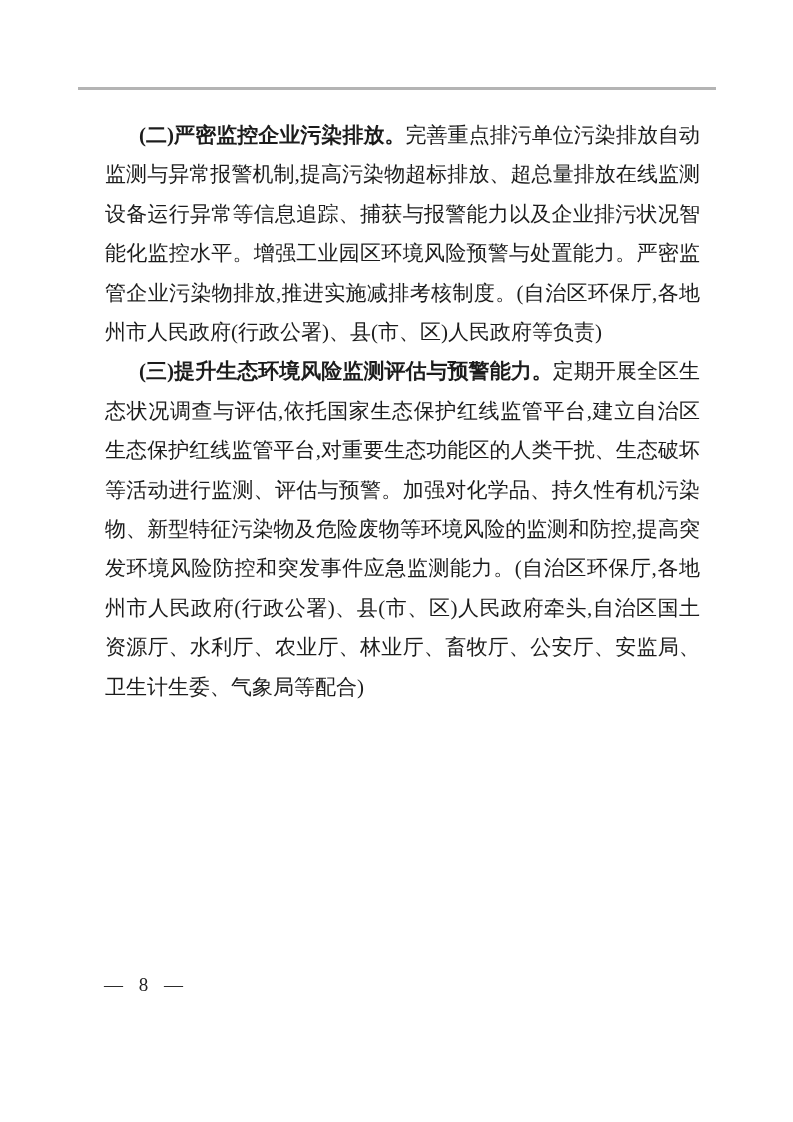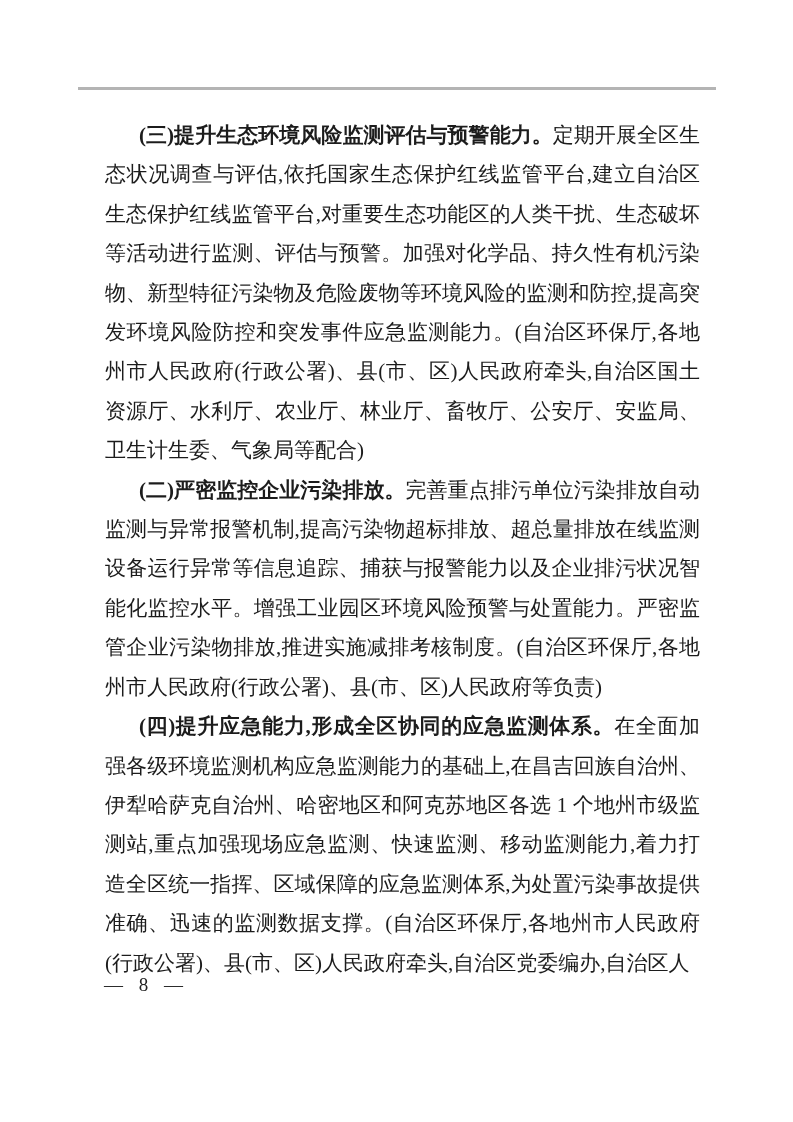--- a/index.html
+++ b/index.html
@@ -54,23 +54,22 @@
 </style>
 </head>
 <body>
 
 <div class="page">
 
   <div class="header-rule"></div>
 
   <div class="body-text">
 
+    <p class="para"><span class="para-lead">(二)严密监控企业污染排放。</span><span>完善重点排污单位污染排放自动监测与异常报警机制,提高污染物超标排放、超总量排放在线监测设备运行异常等信息追踪、捕获与报警能力以及企业排污状况智能化监控水平。增强工业园区环境风险预警与处置能力。严密监管企业污染物排放,推进实施减排考核制度。(自治区环保厅,各地州市人民政府(行政公署)、县(市、区)人民政府等负责)</span></p>
+
     <p class="para"><span class="para-lead">(三)提升生态环境风险监测评估与预警能力。</span><span>定期开展全区生态状况调查与评估,依托国家生态保护红线监管平台,建立自治区生态保护红线监管平台,对重要生态功能区的人类干扰、生态破坏等活动进行监测、评估与预警。加强对化学品、持久性有机污染物、新型特征污染物及危险废物等环境风险的监测和防控,提高突发环境风险防控和突发事件应急监测能力。(自治区环保厅,各地州市人民政府(行政公署)、县(市、区)人民政府牵头,自治区国土资源厅、水利厅、农业厅、林业厅、畜牧厅、公安厅、安监局、卫生计生委、气象局等配合)</span></p>
 
-    <p class="para"><span class="para-lead">(二)严密监控企业污染排放。</span><span>完善重点排污单位污染排放自动监测与异常报警机制,提高污染物超标排放、超总量排放在线监测设备运行异常等信息追踪、捕获与报警能力以及企业排污状况智能化监控水平。增强工业园区环境风险预警与处置能力。严密监管企业污染物排放,推进实施减排考核制度。(自治区环保厅,各地州市人民政府(行政公署)、县(市、区)人民政府等负责)</span></p>
-
-    <p class="para"><span class="para-lead">(四)提升应急能力,形成全区协同的应急监测体系。</span><span>在全面加强各级环境监测机构应急监测能力的基础上,在昌吉回族自治州、伊犁哈萨克自治州、哈密地区和阿克苏地区各选 1 个地州市级监测站,重点加强现场应急监测、快速监测、移动监测能力,着力打造全区统一指挥、区域保障的应急监测体系,为处置污染事故提供准确、迅速的监测数据支撑。(自治区环保厅,各地州市人民政府(行政公署)、县(市、区)人民政府牵头,自治区党委编办,自治区人</span></p>
 
   </div>
 
   <div class="page-number">— 8 —</div>
 
 </div>
 
 </body></html>

